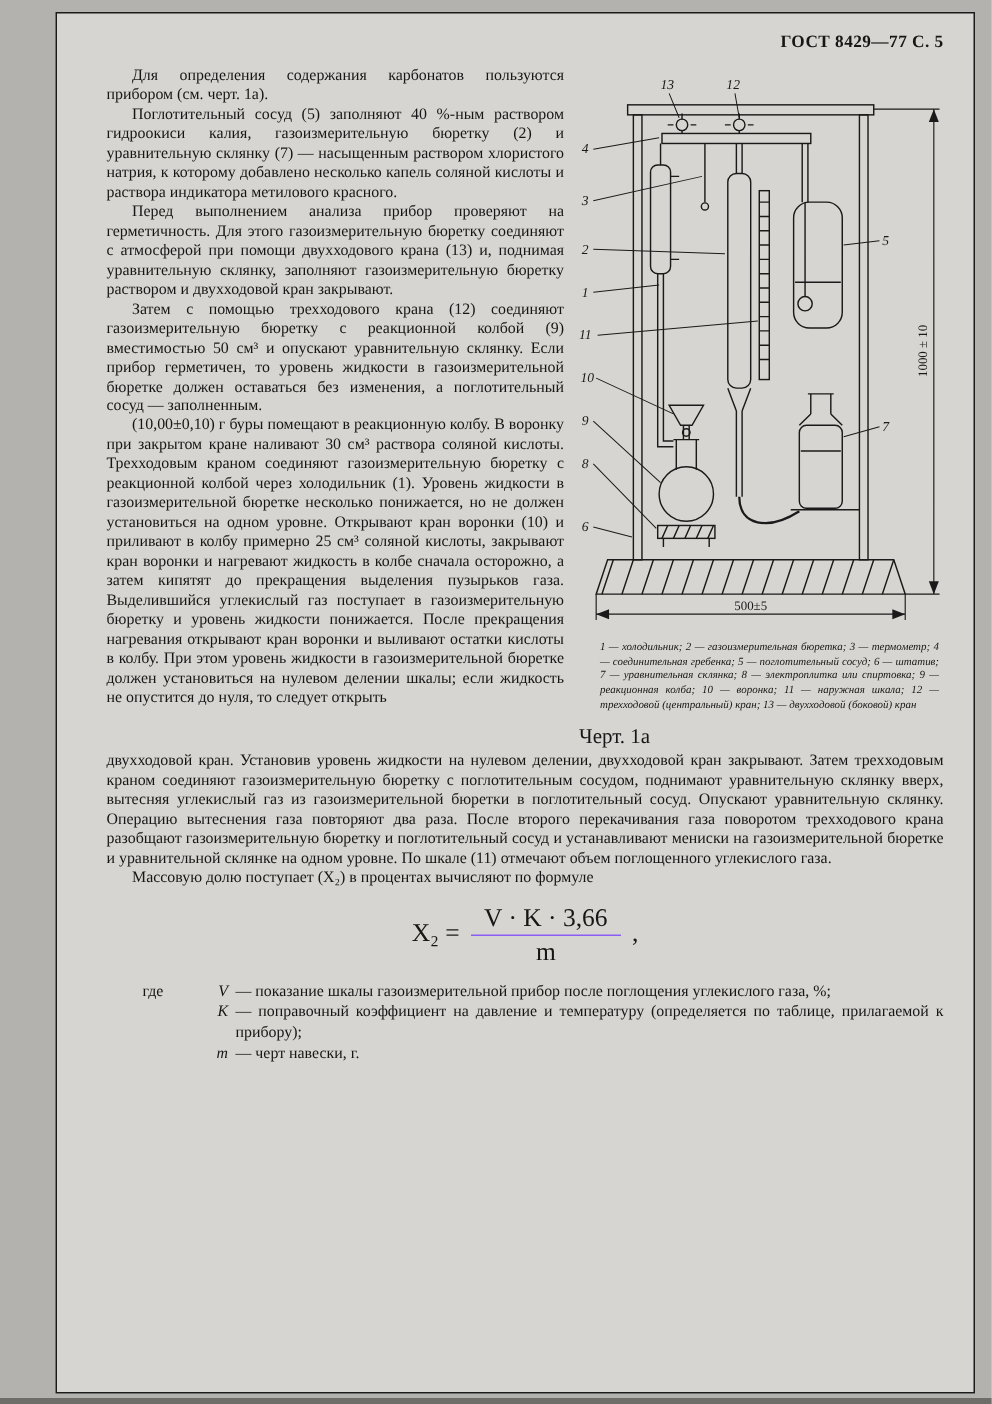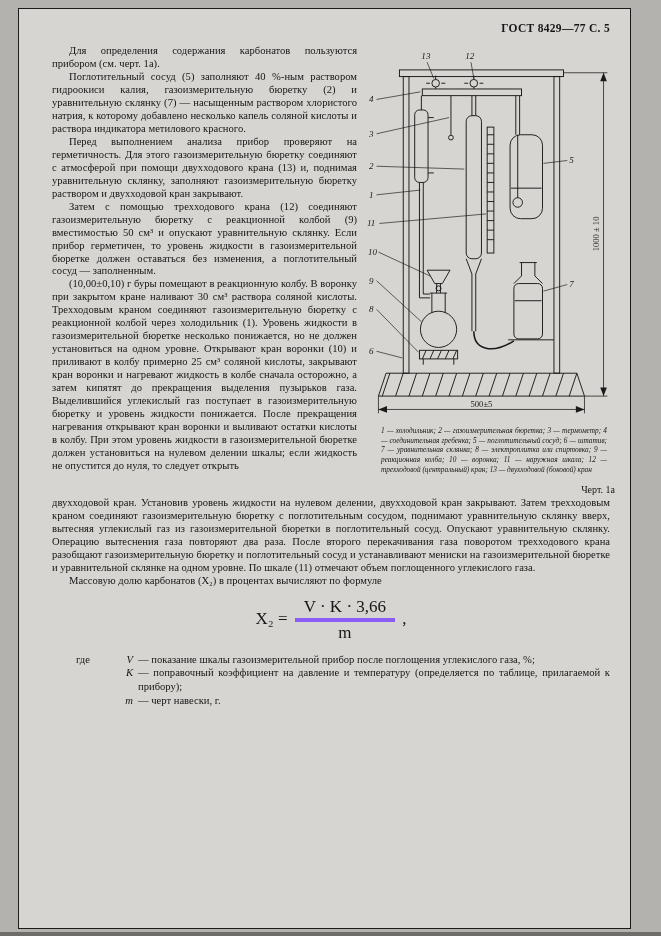--- a/index.html
+++ b/index.html
@@ -9,21 +9,21 @@
     font-family:"Liberation Serif", serif;
     color:#161616;
     position:relative;
     overflow:hidden;
   }
   body::after {
     content:""; position:absolute; left:0; right:0; bottom:0; height:4px;
     background:#6e6d6a;
   }
   .page {
-    position:absolute; left:18px; top:8px; width:613px; height:921px;
+    position:absolute; left:37px; top:8px; width:613px; height:921px;
     background:#d6d5d1;
     border:1.6px solid #1b1b1b;
     padding:13px 20px 10px 33px;
   }
   .doc-header {
     text-align:right; font-weight:bold; font-size:11.5px;
     margin-bottom:11px; letter-spacing:.3px;
   }
   .body-text { font-size:10.6px; line-height:1.225; text-align:justify; }
   p.para { text-indent:17px; }
@@ -32,29 +32,29 @@
   .col-text { width:305px; flex:none; }
   .col-fig { flex:1; padding-top:2px; }
   .fig-svg { display:block; width:248px; height:auto; margin:0 auto; }
   .fig-svg text { font-family:"Liberation Serif", serif; font-style:italic; font-size:9.5px; fill:#1a1a1a; stroke:none; }
   .fig-svg text.dim { font-style:normal; font-size:9px; }
   .fig-svg .arr { fill:#1a1a1a; stroke:none; }
   .fig-legend {
     font-size:7.3px; line-height:1.34; font-style:italic;
     text-align:justify; margin-top:5px; padding:0 8px 0 14px;
   }
-  .fig-caption { text-align:right; font-size:10px; margin-top:9px; }
+  .fig-caption { text-align:left; font-size:14px; margin-top:9px; }
   .cont { margin-top:2px; }
   .h353 { margin-top:2px; }
   .formula {
     text-align:center; font-size:17px;
     margin:9px 0 10px;
   }
   .frac { display:inline-block; vertical-align:middle; text-align:center; margin:0 3px; }
-  .frac .num { display:block; padding:0 9px 1px; border-bottom:4px solid #8b5cf6;text-align:center; }
+  .frac .num { display:block; padding:0 9px 1px; border-bottom:1px solid #8b5cf6;text-align:center; }
   .frac .den { display:block; padding-top:1px; }
   .defs { margin-top:2px; }
   .def-row { display:flex; line-height:1.3; }
   .def-lead { width:26px; flex:none;margin-left:24px; }
   .def-term { width:36px; flex:none; font-style:italic; text-align:right; padding-right:5px; }
   .def-text { flex:1; text-align:justify; }
 </style>
 </head>
 <body>
 
@@ -176,21 +176,21 @@
         <text class="dim" x="120" y="377" text-anchor="middle">500±5</text>
         <text class="dim" transform="translate(243 196) rotate(-90)" text-anchor="middle">1000 ± 10</text>
       </svg>
       <div class="fig-legend">1 — холодильник; 2 — газоизмерительная бюретка; 3 — термометр; 4 — соединительная гребенка; 5 — поглотительный сосуд; 6 — штатив; 7 — уравнительная склянка; 8 — электроплитка или спиртовка; 9 — реакционная колба; 10 — воронка; 11 — наружная шкала; 12 — трехходовой (центральный) кран; 13 — двухходовой (боковой) кран</div>
       <div class="fig-caption">Черт. 1а</div>
     </div>
   </div>
 
   <p class="body-text cont">двухходовой кран. Установив уровень жидкости на нулевом делении, двухходовой кран закрывают. Затем трехходовым краном соединяют газоизмерительную бюретку с поглотительным сосудом, поднимают уравнительную склянку вверх, вытесняя углекислый газ из газоизмерительной бюретки в поглотительный сосуд. Опускают уравнительную склянку. Операцию вытеснения газа повторяют два раза. После второго перекачивания газа поворотом трехходового крана разобщают газоизмерительную бюретку и поглотительный сосуд и устанавливают мениски на газоизмерительной бюретке и уравнительной склянке на одном уровне. По шкале (11) отмечают объем поглощенного углекислого газа.</p>
 
-  <p class="para body-text">Массовую долю карбонатов (Х₂) в процентах вычисляют по формуле</p>
+  <p class="para body-text">Массовую долю поступает (Х₂) в процентах вычисляют по формуле</p>
 
   <div class="formula">
     <span>Х₂ =</span>
     <span class="frac"><span class="num">V · K · 3,66</span><span class="den">m</span></span>
     <span>,</span>
   </div>
 
   <div class="defs body-text">
     <div class="def-row">
       <span class="def-lead">где</span>

